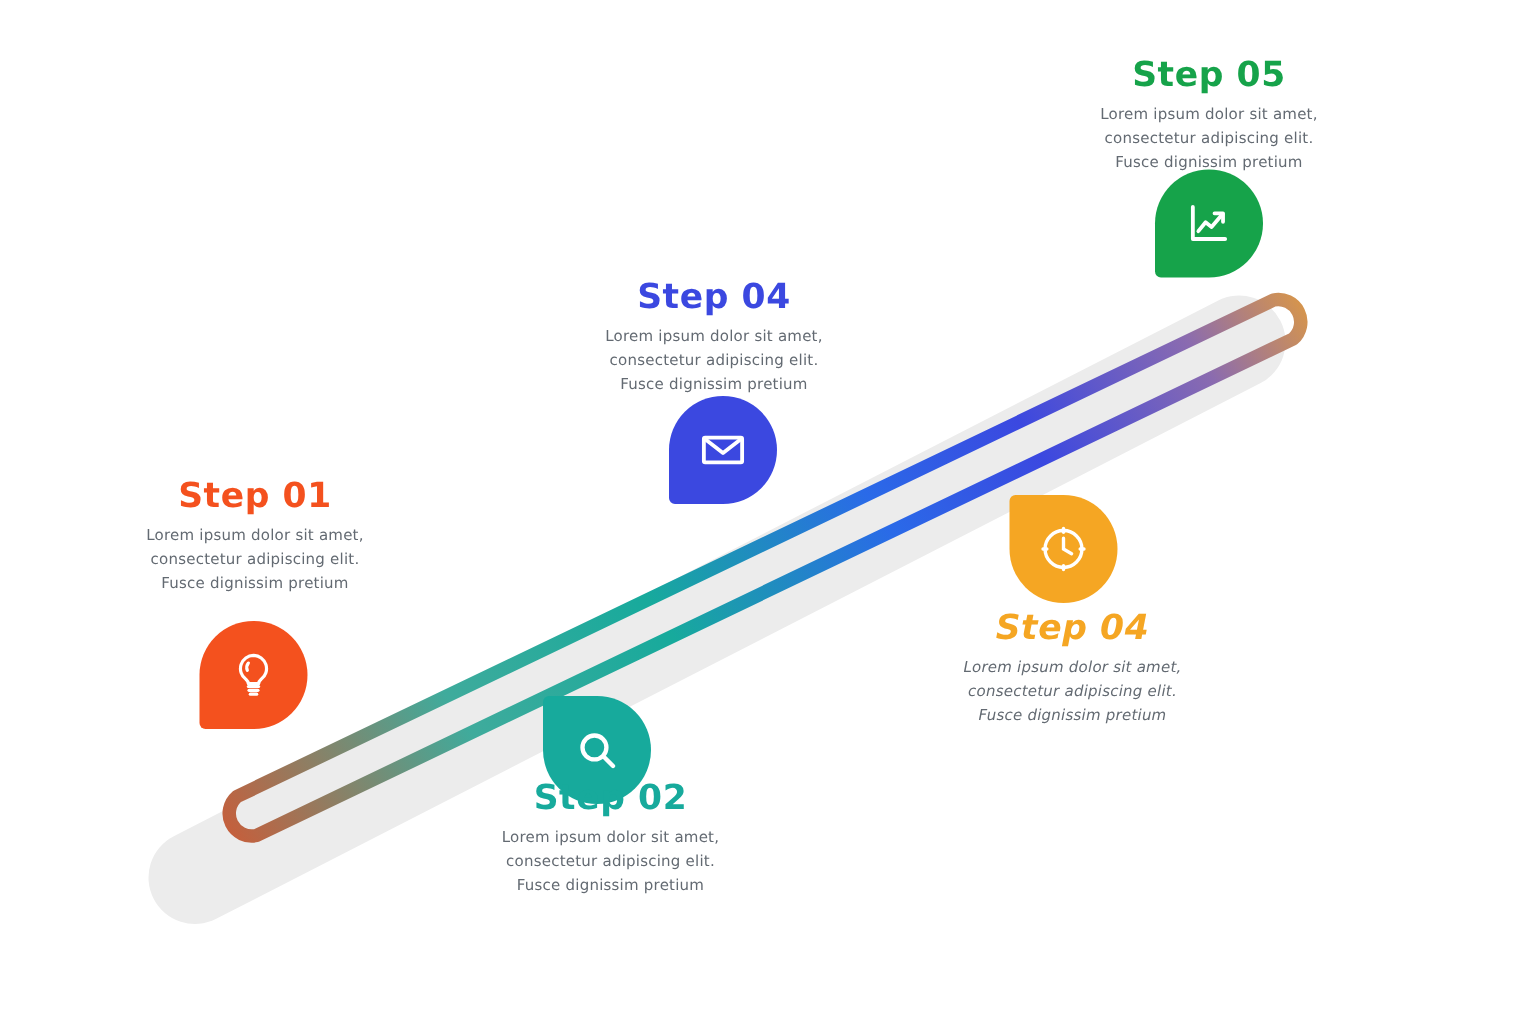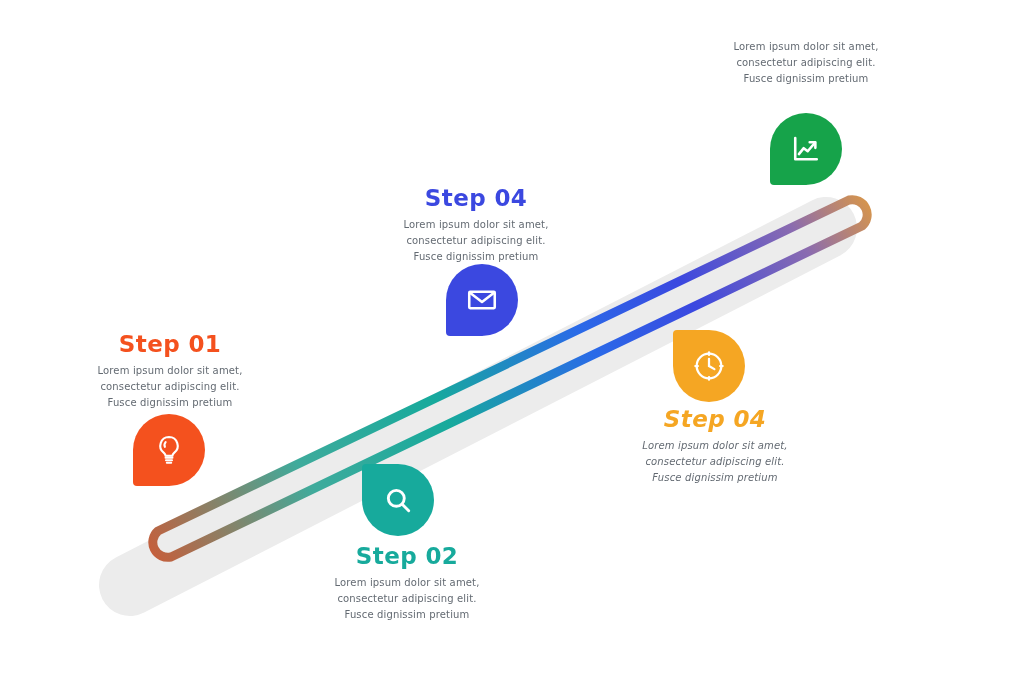--- a/index.html
+++ b/index.html
@@ -38,22 +38,22 @@
   }
   .step-desc {
     font-size: 10px;
     line-height: 1.62;
     color: #636a72;
     margin: 0;
     letter-spacing: 0.15px;
   }
   .step-desc span { display: block; }
 
-  #block-1 { left: 55px;  top: 333px; }
-  #block-2 { left: 292px; top: 545px; }
+  #block-1 { left: 55px;  top: 320px; }
+  #block-2 { left: 292px; top: 521px; }
   #block-3 { left: 361px; top: 187px; }
   #block-4 { left: 600px; top: 408px; font-style: italic; }
   #block-5 { left: 691px; top: 39px;  }
 
   
   .pin {
     position: absolute;
     width: 72px;
     height: 72px;
   }
@@ -207,20 +207,21 @@
   <div class="step-block" id="block-4">
     <div class="step-title" style="color:#f5a623">Step 04</div>
     <div class="step-desc">
       <span>Lorem ipsum dolor sit amet,</span>
       <span>consectetur adipiscing elit.</span>
       <span>Fusce dignissim pretium</span>
     </div>
   </div>
 
   <div class="step-block" id="block-5">
+    <div class="step-title" style="color:#16a34a">Step 05</div>
     <div class="step-desc">
       <span>Lorem ipsum dolor sit amet,</span>
       <span>consectetur adipiscing elit.</span>
       <span>Fusce dignissim pretium</span>
     </div>
   </div>
   <div class="pin point-bl" id="pin-5">
     <div class="pin-glow" style="background:#16a34a"></div>
     <div class="pin-shape" style="background:#16a34a"></div>
     <div class="pin-icon">

